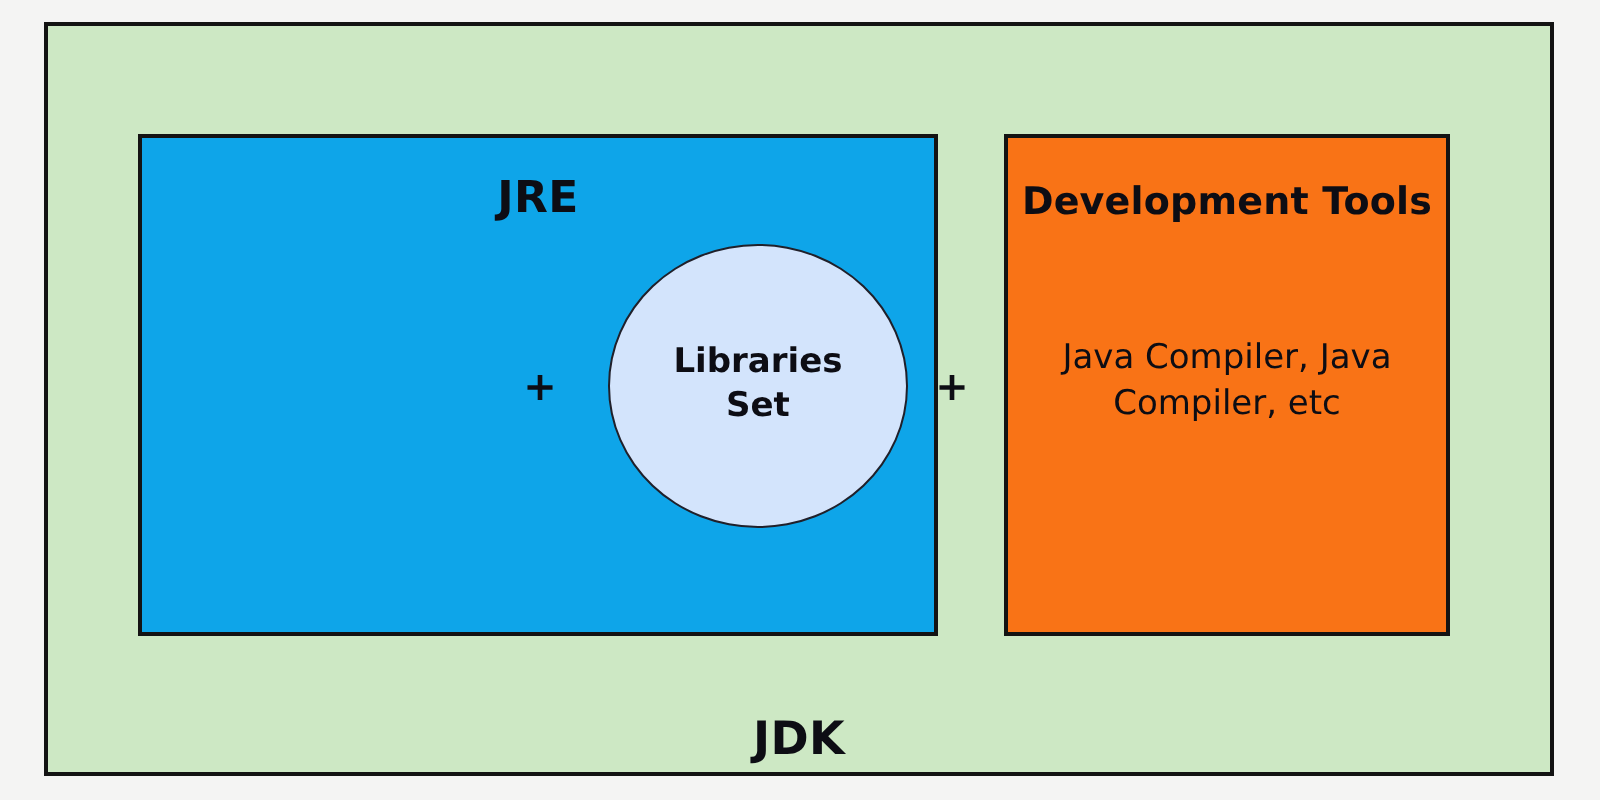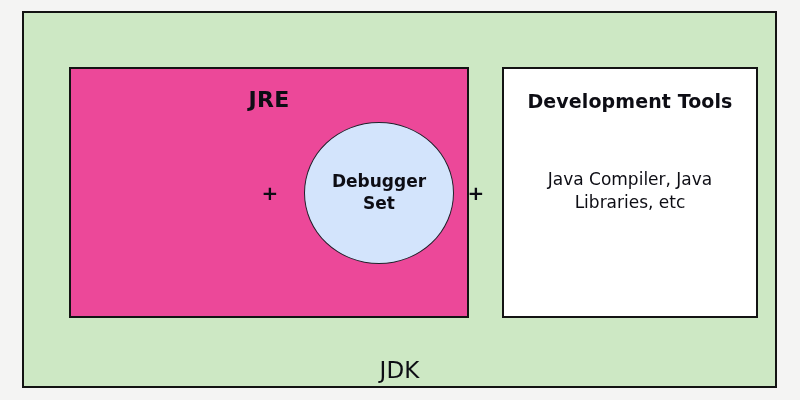--- a/index.html
+++ b/index.html
@@ -33,34 +33,34 @@
     border: 2px solid #131313;
   }
 
   .jdk-label {
     position: absolute;
     left: 0;
     right: 0;
     top: 344px;
     text-align: center;
     font-size: 23px;
-    font-weight: normal;
+    font-weight: bold;
     color: #0d0d14;
     letter-spacing: 0.2px;
   }
 
   
   .jre-box {
     position: absolute;
     left: 45px;
     top: 54px;
     width: 400px;
     height: 251px;
     box-sizing: border-box;
-    background: #ec4899;
+    background: #0ea5e9;
     border: 2px solid #131313;
   }
 
   .jre-label {
     position: absolute;
     left: 0;
     right: 0;
     top: 18px;
     text-align: center;
     font-size: 22px;
@@ -123,24 +123,24 @@
   .plus-outer {
     left: 440px;
     top: 170px;
   }
 
   
   .devtools-box {
     position: absolute;
     left: 478px;
     top: 54px;
-    width: 256px;
+    width: 223px;
     height: 251px;
     box-sizing: border-box;
-    background: #ffffff;
+    background: #f97316;
     border: 2px solid #131313;
   }
 
   .devtools-title {
     position: absolute;
     left: 0;
     right: 0;
     top: 21px;
     text-align: center;
     font-size: 19px;
@@ -170,33 +170,33 @@
 
     <div class="jre-box">
 
       <div class="jre-label">JRE</div>
 
 
       <div class="plus plus-inner">+</div>
 
       <div class="circle circle-libs">
         <span class="circle-text">
-          <span>Debugger</span><br>
+          <span>Libraries</span><br>
           <span>Set</span>
         </span>
       </div>
 
     </div>
 
     <div class="plus plus-outer">+</div>
 
     <div class="devtools-box">
       <div class="devtools-title">Development Tools</div>
       <div class="devtools-body">
         <span>Java Compiler, Java</span><br>
-        <span>Libraries, etc</span>
+        <span>Compiler, etc</span>
       </div>
     </div>
 
     <div class="jdk-label">JDK</div>
 
   </div>
 </div>
 
 </body></html>

